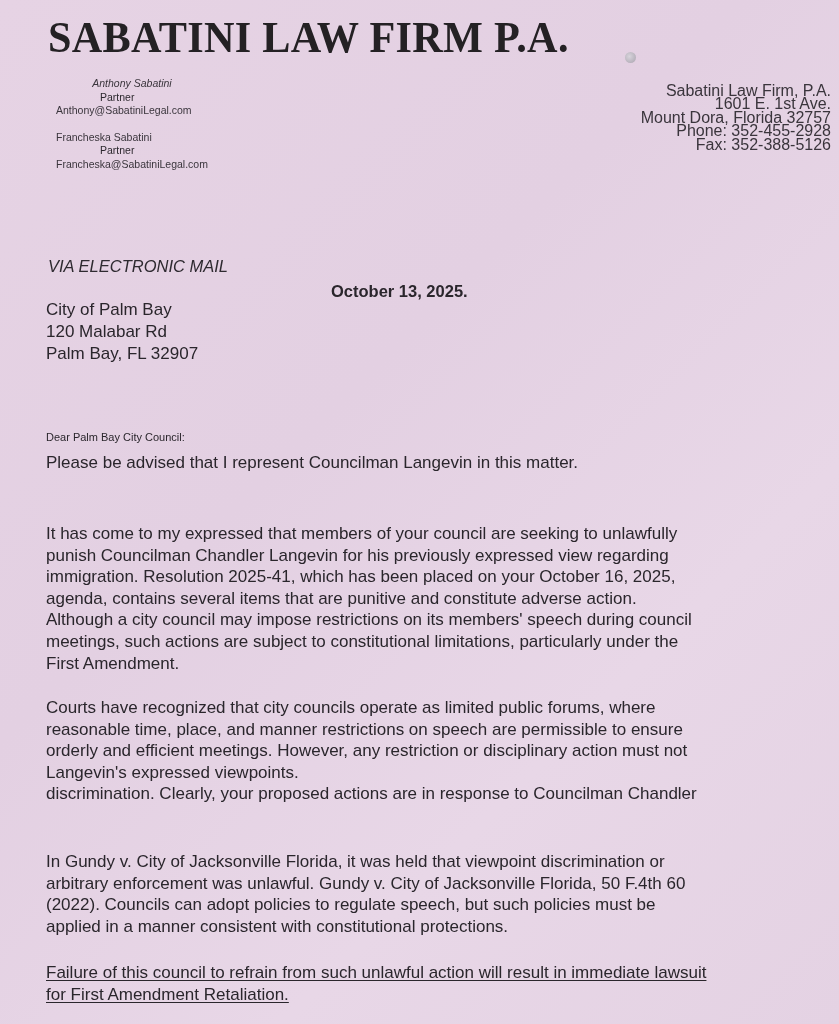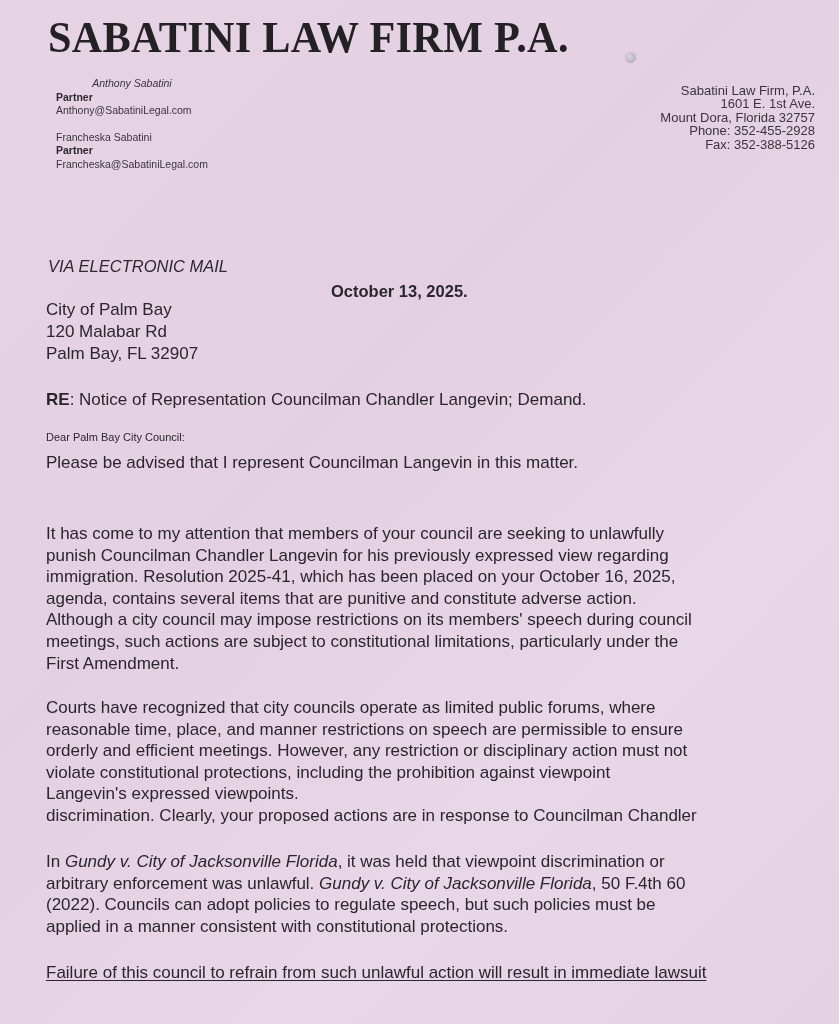--- a/index.html
+++ b/index.html
@@ -17,39 +17,39 @@
       font-size: 44px; letter-spacing: 0.3px; color: #242124; margin: 0;
       transform: scaleX(0.96); transform-origin: left top;
     }
     .header-dot {
       position: absolute; left: 625px; top: 52px; width: 11px; height: 11px;
       border-radius: 50%; background: radial-gradient(circle at 40% 40%, #d8d4dc, #a9a3ae);
     }
     .attorneys { position: absolute; left: 56px; top: 77px; font-size: 10.5px; line-height: 13.5px; color: #3a353c; }
     .attorney { margin-bottom: 13px; }
     .attorney .nm.italic { font-style: italic; text-align: center; }
-    .attorney .role { font-weight: bold; color: #2c282e; }
+    .attorney .role { font-weight: normal; color: #2c282e; margin-left: 44px; }
     .firm-address {
-      position: absolute; right: 24px; top: 84px; text-align: right;
-      font-size: 13px; line-height: 13.4px; color: #3a353c; margin-left: 47px;
+      position: absolute; right: 8px; top: 84px; text-align: right;
+      font-size: 16px; line-height: 13.4px; color: #3a353c; margin-left: 47px;
     }
     .via { position: absolute; left: 48px; top: 257px; font-size: 16.5px; font-style: italic; color: #2e2a30; }
     .date { position: absolute; left: 331px; top: 282px; font-size: 16.5px; font-weight: bold; color: #2a262c; text-align: right; }
     .recipient { position: absolute; left: 46px; top: 299px; font-size: 17px; line-height: 22px; color: #2a262c; }
     .re { position: absolute; left: 46px; top: 390px; font-size: 17px; color: #2a262c; }
     .re b { font-weight: bold; }
     .salutation { position: absolute; left: 46px; top: 431px; font-size: 11px; color: #2a262c; }
     .para { position: absolute; left: 46px; font-size: 17px; line-height: 21.6px; color: #2a262c; margin: 0; }
     .p1 { top: 452px; }
     .p2 { top: 523px; width: 745px; }
     .p3 { top: 697px; width: 760px; }
     .p4 { top: 851px; width: 760px; }
     .p5 { top: 962px; width: 760px; text-decoration: underline; text-underline-offset: 2px; }
     .p2 .ln, .p3 .ln, .p4 .ln, .p5 .ln { display: block; white-space: nowrap; }
-    .case { font-style: italic; }
+    .case { }
   </style>
 </head>
 <body>
 
 <div class="page">
 
   <h1 class="firm-name">SABATINI LAW FIRM P.A.</h1>
   <span class="header-dot"></span>
 
   <div class="attorneys">
@@ -75,49 +75,48 @@
 
   <div class="via">VIA ELECTRONIC MAIL</div>
   <div class="date">October 13, 2025.</div>
 
   <div class="recipient">
     <div>City of Palm Bay</div>
     <div>120 Malabar Rd</div>
     <div>Palm Bay, FL 32907</div>
   </div>
 
-  <div class="re"><b>RE</b><span>: Notice of Representation Councilman Chandler Langevin; Demand.</span></div>
 
   <div class="salutation">Dear Palm Bay City Council:</div>
 
   <p class="para p1">Please be advised that I represent Councilman Langevin in this matter.</p>
 
   <p class="para p2">
-    <span class="ln">It has come to my attention that members of your council are seeking to unlawfully</span>
+    <span class="ln">It has come to my expressed that members of your council are seeking to unlawfully</span>
     <span class="ln">punish Councilman Chandler Langevin for his previously expressed view regarding</span>
     <span class="ln">immigration.  Resolution 2025-41, which has been placed on your October 16, 2025,</span>
     <span class="ln">agenda, contains several items that are punitive and constitute adverse action.</span>
     <span class="ln">Although a city council may impose restrictions on its members' speech during council</span>
     <span class="ln">meetings, such actions are subject to constitutional limitations, particularly under the</span>
     <span class="ln">First Amendment.</span>
   </p>
 
   <p class="para p3">
     <span class="ln">Courts have recognized that city councils operate as limited public forums, where</span>
     <span class="ln">reasonable time, place, and manner restrictions on speech are permissible to ensure</span>
     <span class="ln">orderly and efficient meetings. However, any restriction or disciplinary action must not</span>
-    <span class="ln">violate constitutional protections, including the prohibition against viewpoint</span>
     <span class="ln">Langevin's expressed viewpoints.</span>
     <span class="ln">discrimination.  Clearly, your proposed actions are in response to Councilman Chandler</span>
   </p>
 
   <p class="para p4">
     <span class="ln"><span>In </span><span class="case">Gundy v. City of Jacksonville Florida</span><span>, it was held that viewpoint discrimination or</span></span>
     <span class="ln"><span>arbitrary enforcement was unlawful.  </span><span class="case">Gundy v. City of Jacksonville Florida</span><span>, 50 F.4th 60</span></span>
     <span class="ln">(2022).  Councils can adopt policies to regulate speech, but such policies must be</span>
     <span class="ln">applied in a manner consistent with constitutional protections.</span>
   </p>
 
   <p class="para p5">
     <span class="ln">Failure of this council to refrain from such unlawful action will result in immediate lawsuit</span>
+    <span class="ln">for First Amendment Retaliation.</span>
   </p>
 
 </div>
 
 </body></html>

